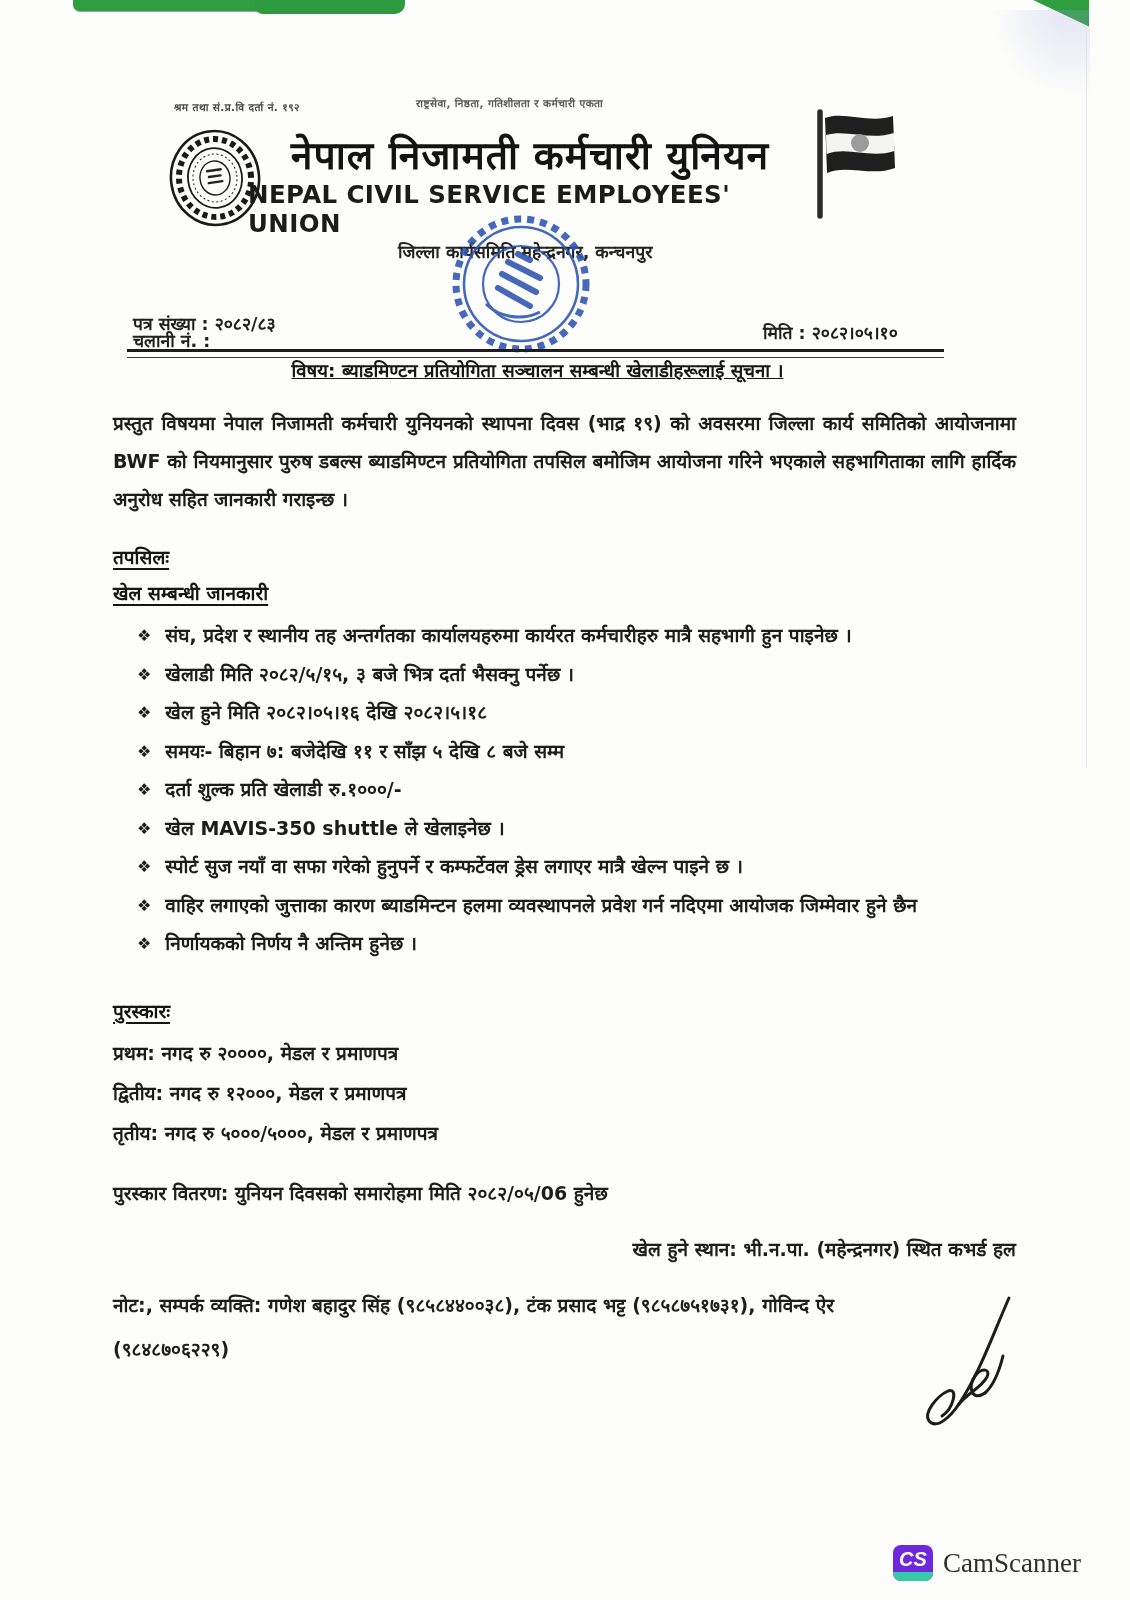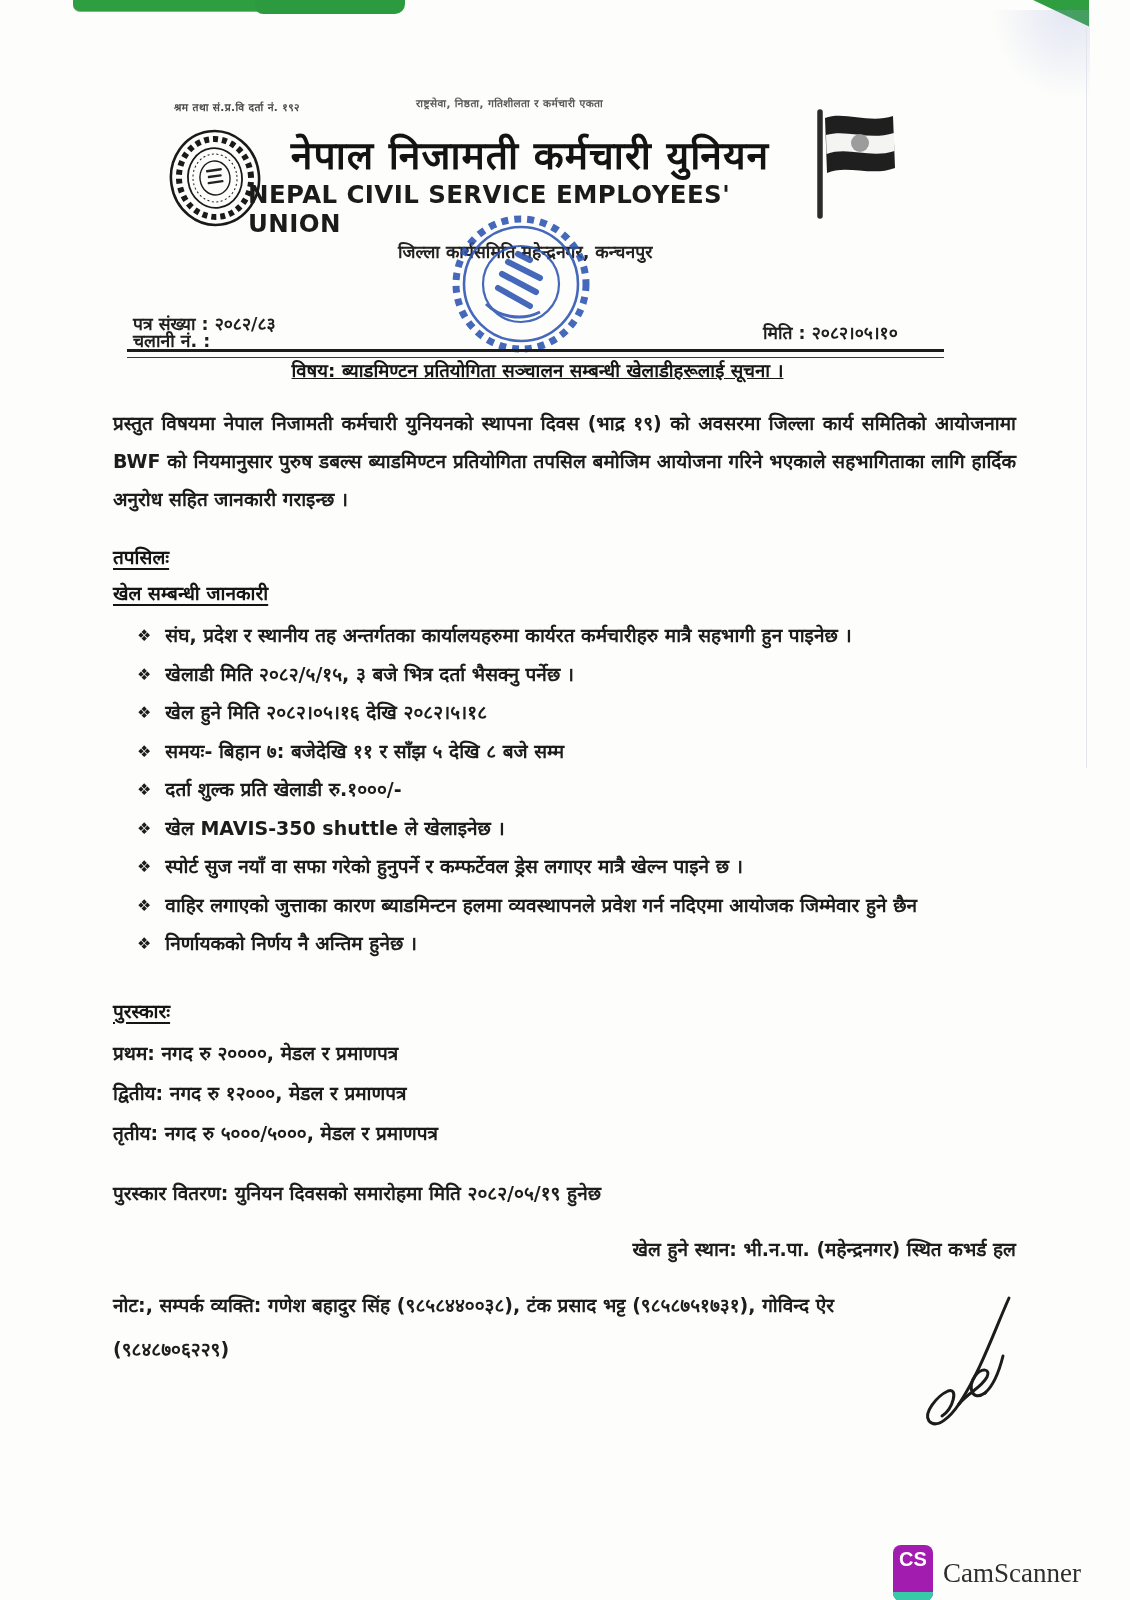--- a/index.html
+++ b/index.html
@@ -49,21 +49,21 @@
   ul.blist li{margin:0 0 11px;font-size:19px;font-weight:600;line-height:1.45;color:#1c1c1c;}
   .blt{display:inline-block;margin-right:14px;font-size:16px;transform:translateY(-1px);}
   .prize-h{margin:40px 0 10px;}
   .pline{font-size:19px;font-weight:600;line-height:2.1;color:#1b1b1b;}
   .dist{margin-top:26px;font-size:19px;font-weight:600;}
   .venue{margin-top:30px;font-size:19px;font-weight:600;text-align:right;}
   .note{margin-top:28px;font-size:19px;font-weight:600;line-height:1.6;}
 
   
   .cs-wrap{left:893px;top:1545px;display:flex;align-items:center;gap:10px;}
-  .cs-badge{width:40px;height:56px;border-radius:8px;background:#a21caf;position:relative;overflow:hidden;}
+  .cs-badge{width:40px;height:36px;border-radius:8px;background:#6d28d9;position:relative;overflow:hidden;font-style:italic;}
   .cs-badge span{position:absolute;top:3px;left:0;width:100%;text-align:center;
     color:#fff;font-weight:700;font-size:20px;font-family:"Liberation Sans",sans-serif;}
   .cs-badge i{position:absolute;bottom:0;left:0;width:100%;height:9px;background:#38c9a8;}
   .cs-word{font-family:"Liberation Serif","DejaVu Serif",serif;font-size:27px;color:#2e2e2e;}
 </style>
 </head>
 <body>
 
 <div class="abs leaf-strip"></div>
 <div class="abs leaf-strip2"></div>
@@ -137,21 +137,21 @@
     <li><span class="blt">❖</span><span>स्पोर्ट सुज नयाँ वा सफा गरेको हुनुपर्ने र कम्फर्टेवल ड्रेस लगाएर मात्रै खेल्न पाइने छ ।</span></li>
     <li><span class="blt">❖</span><span>वाहिर लगाएको जुत्ताका कारण ब्याडमिन्टन हलमा व्यवस्थापनले प्रवेश गर्न नदिएमा आयोजक जिम्मेवार हुने छैन</span></li>
     <li><span class="blt">❖</span><span>निर्णायकको निर्णय नै अन्तिम हुनेछ ।</span></li>
   </ul>
 
   <div class="prize-h"><span class="h-u">पुरस्कारः</span></div>
   <div class="pline">प्रथम: नगद रु २००००, मेडल र प्रमाणपत्र</div>
   <div class="pline">द्वितीय: नगद रु १२०००, मेडल र प्रमाणपत्र</div>
   <div class="pline">तृतीय: नगद रु ५०००/५०००, मेडल र प्रमाणपत्र</div>
 
-  <div class="dist">पुरस्कार वितरण: युनियन दिवसको समारोहमा मिति २०८२/०५/१९ हुनेछ</div>
+  <div class="dist">पुरस्कार वितरण: युनियन दिवसको समारोहमा मिति २०८२/०५/06 हुनेछ</div>
   <div class="venue">खेल हुने स्थान: भी.न.पा. (महेन्द्रनगर) स्थित कभर्ड हल</div>
   <div class="note">नोट:, सम्पर्क व्यक्ति: गणेश बहादुर सिंह (९८५८४४००३८), टंक प्रसाद भट्ट (९८५८७५१७३१), गोविन्द ऐर</div>
   <div class="note" style="margin-top:14px;">(९८४८७०६२२९)</div>
 </div>
 
 <svg class="abs" style="left:893px;top:1292px;" width="125" height="150" viewBox="0 0 125 150">
   <g fill="none" stroke="#1c1c1c" stroke-width="3" stroke-linecap="round">
     <path d="M116 6 C 100 42, 88 78, 66 112"></path>
     <path d="M66 112 C 58 124, 44 138, 36 129 C 30 121, 44 104, 55 99 C 66 95, 60 117, 49 124"></path>
     <path d="M66 112 C 76 100, 88 96, 94 85 C 98 77, 89 75, 82 84 C 74 95, 79 110, 92 101"></path>

